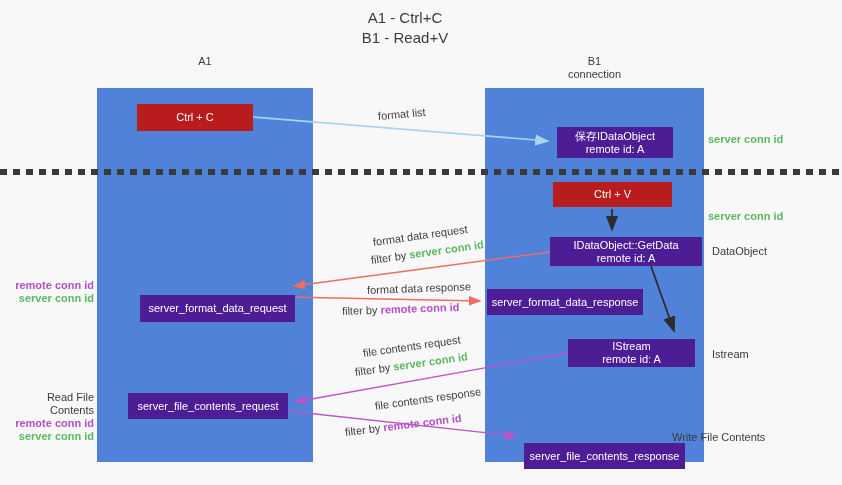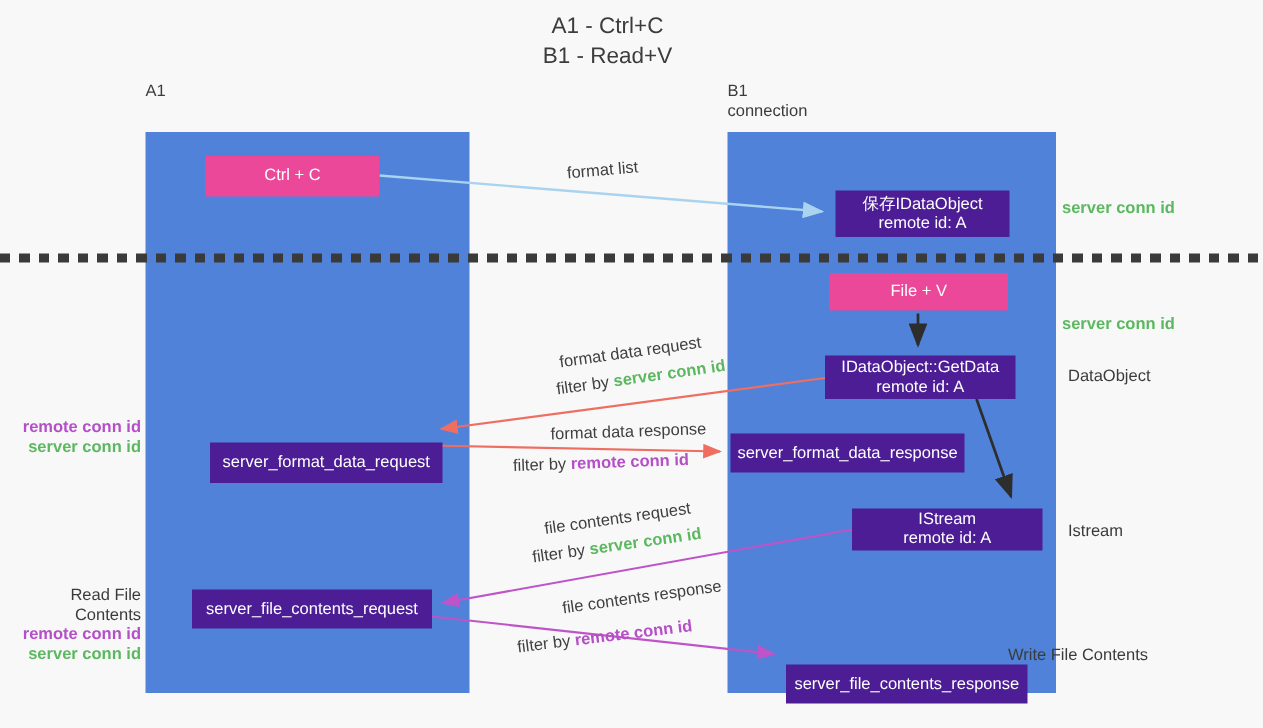--- a/index.html
+++ b/index.html
@@ -24,21 +24,21 @@
     text-align: center;
     font-size: 15px;
     line-height: 20px;
     color: #3c3c3c;
     z-index: 6;
   }
 
   
   .lane-header {
     position: absolute;
-    text-align: left;
+    text-align: center;
     font-size: 11px;
     line-height: 13px;
     color: #3c3c3c;
     z-index: 6;
   }
   .lane-header.a { left: 97px; top: 55px; width: 216px; }
   .lane-header.b { left: 485px; top: 55px; width: 219px; }
 
   
   .lane {
@@ -75,27 +75,27 @@
     z-index: 4;
     display: flex;
     flex-direction: column;
     align-items: center;
     justify-content: center;
     color: #ffffff;
     font-size: 11px;
     line-height: 13px;
     text-align: center;
   }
-  .node.green  { background: #ec4899; }
+  .node.green  { background: #b91c1c; }
   .node.orange { background: #4c1d95; }
 
   .node.ctrl-c          { left: 137px; top: 104px; width: 116px; height: 27px; }
   .node.save-idata      { left: 557px; top: 127px; width: 116px; height: 31px; }
   .node.ctrl-v          { left: 553px; top: 182px; width: 119px; height: 25px; }
-  .node.getdata         { left: 550px; top: 237px; width: 127px; height: 29px; }
+  .node.getdata         { left: 550px; top: 237px; width: 152px; height: 29px; }
   .node.format-request  { left: 140px; top: 276px; width: 155px; height: 27px; margin-top: 19px; }
   .node.format-response { left: 487px; top: 289px; width: 156px; height: 26px; }
   .node.istream         { left: 568px; top: 339px; width: 127px; height: 28px; }
   .node.file-request    { left: 128px; top: 393px; width: 160px; height: 26px; }
   .node.file-response   { left: 524px; top: 424px; width: 161px; height: 26px; margin-top: 19px; }
 
   
   .edge-label {
     position: absolute;
     z-index: 5;
@@ -199,21 +199,21 @@
   <div class="node green ctrl-c">
     <span>Ctrl + C</span>
   </div>
 
   <div class="node orange save-idata">
     <span>保存IDataObject</span>
     <span>remote id: A</span>
   </div>
 
   <div class="node green ctrl-v">
-    <span>File + V</span>
+    <span>Ctrl + V</span>
   </div>
 
   <div class="node orange getdata">
     <span>IDataObject::GetData</span>
     <span>remote id: A</span>
   </div>
 
   <div class="node orange format-request">
     <span>server_format_data_request</span>
   </div>

